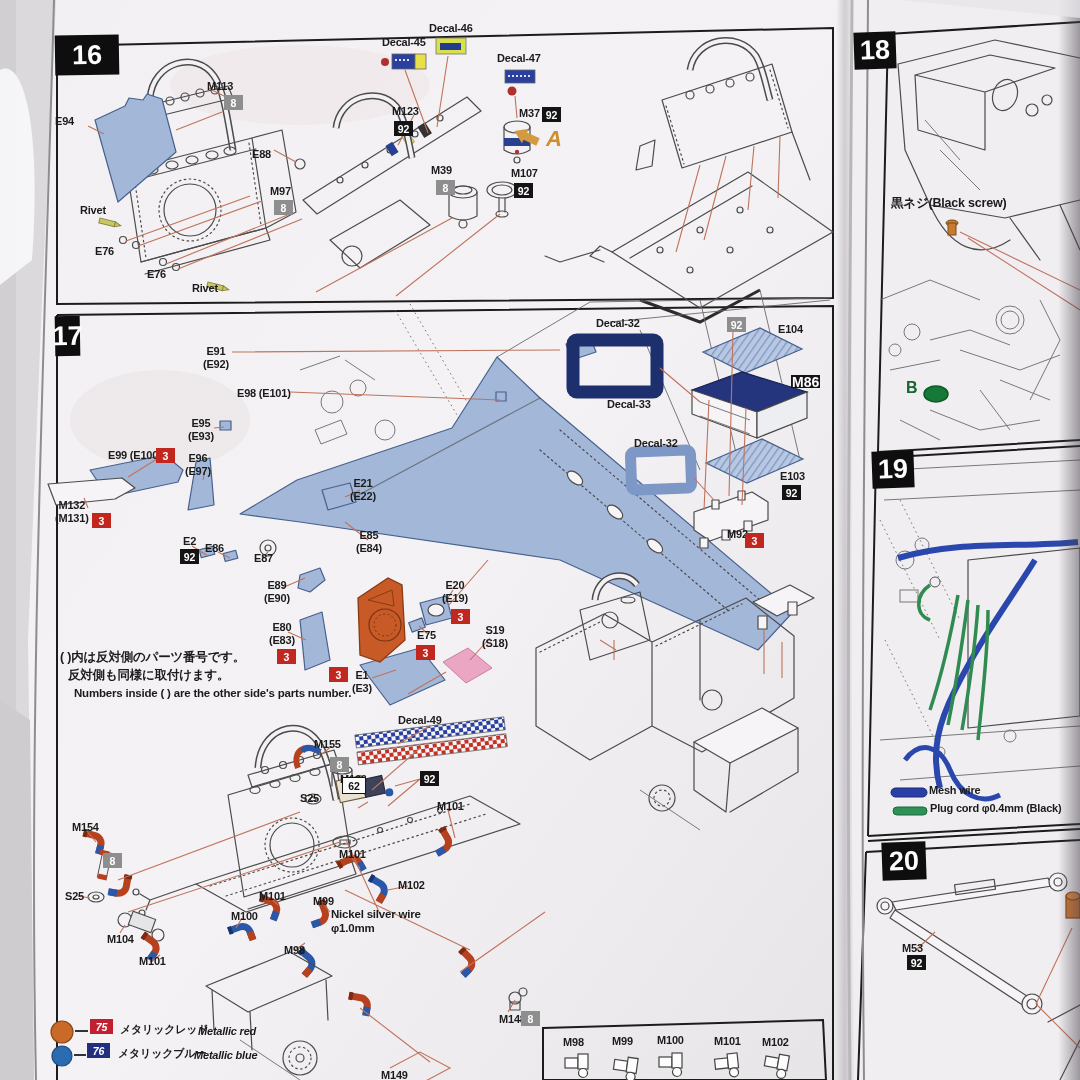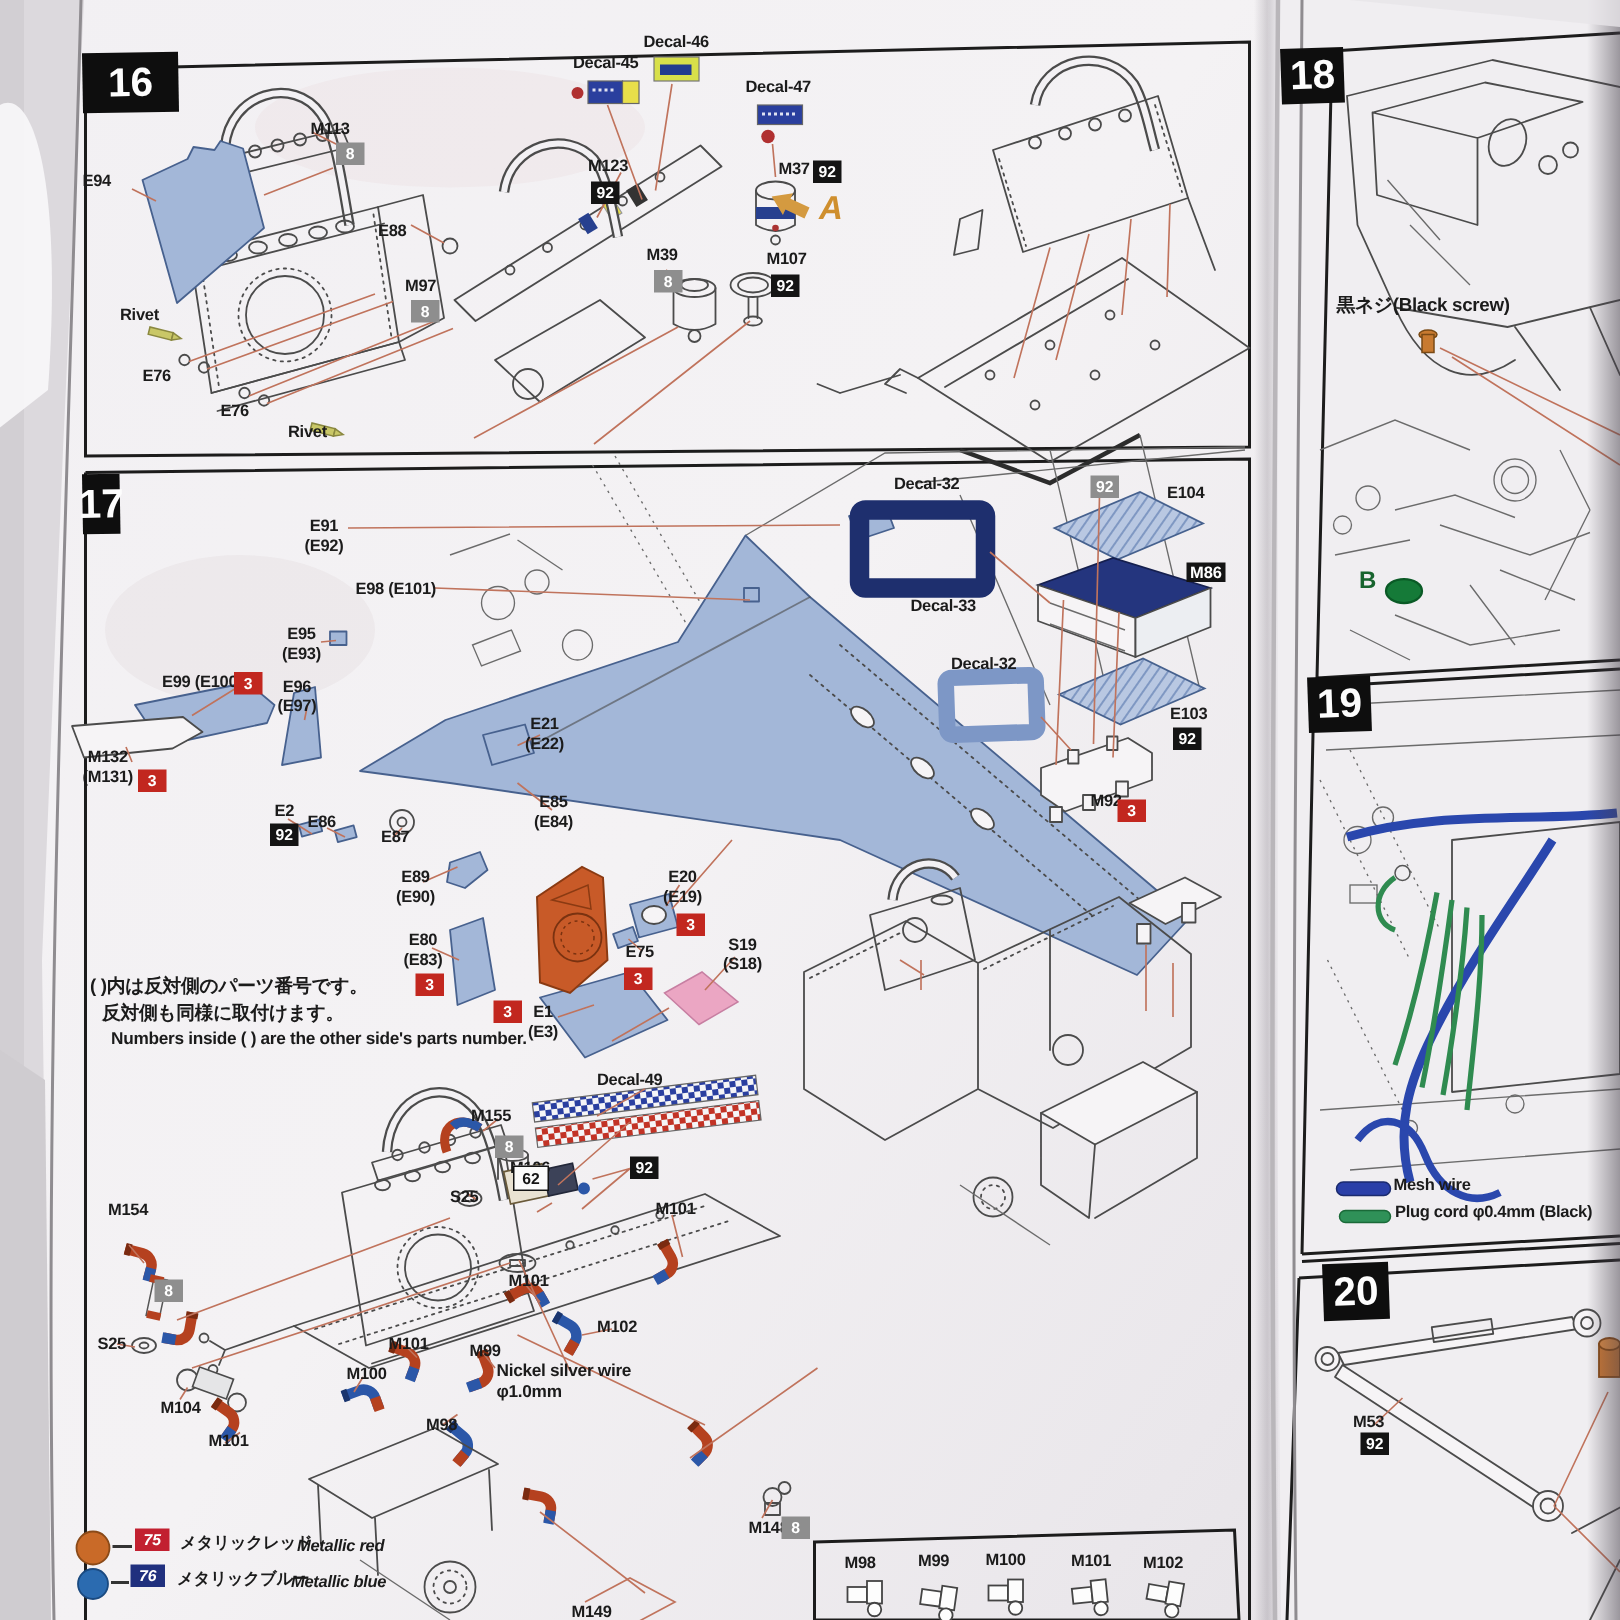--- a/index.html
+++ b/index.html
@@ -17,21 +17,21 @@
   .en-it{font-style:italic;font-size:11px;text-align:center;}
   .wire{font-size:11.5px;}
   .letterA{color:#cf8f2e;font-size:22px;font-style:italic;font-weight:bold;}
   .letterB{color:#17642e;font-size:16px;}
   .bdg{position:absolute;display:flex;align-items:center;justify-content:center;height:15px;
        min-width:17px;padding:0 1px;font:bold 10.5px "Liberation Sans",sans-serif;color:#fff;z-index:3;}
   .b-gray{background:#8e8e8e;}
   .b-black{background:#141414;}
   .b-red{background:#c2271f;}
   .b-white{background:#fbfbfb;border:1.6px solid #141414;color:#141414;min-width:20px;}
-  .b-blackw{background:#141414;min-width:24px;height:13px;font-size:11px;}
+  .b-blackw{background:#141414;min-width:24px;height:13px;font-size:14px;}
   .b-red75{background:#c22030;font-style:italic;min-width:21px;}
   .b-navy{background:#20307e;font-style:italic;min-width:21px;}
   .stepbox{position:absolute;background:#0e0e0e;color:#fdfdfd;display:flex;align-items:center;
        justify-content:center;font:bold 27px "Liberation Sans",sans-serif;z-index:3;}
 </style>
 </head>
 <body>
 
 <div id="page">
 <svg id="art" width="1080" height="1080" viewBox="0 0 1080 1080">
@@ -525,21 +525,21 @@
     <div class="lbl en" style="left: 74px; top: 687px;"><span>Numbers inside ( ) are the other side's parts number.</span></div>
     <div class="lbl" style="left: 398px; top: 714px; text-align: right;"><span>Decal-49</span></div>
     <div class="lbl" style="left: 314px; top: 738px;"><span>M155</span></div>
     <div class="lbl" style="left: 340px; top: 773px;"><span>M106</span></div>
     <div class="lbl" style="left: 300px; top: 792px;"><span>S25</span></div>
     <div class="lbl" style="left: 437px; top: 800px;"><span>M101</span></div>
     <div class="lbl" style="left: 339px; top: 848px;"><span>M101</span></div>
     <div class="lbl" style="left: 398px; top: 879px;"><span>M102</span></div>
     <div class="lbl" style="left: 313px; top: 895px;"><span>M99</span></div>
     <div class="lbl wire" style="left: 331px; top: 908px;"><span>Nickel silver wire</span><div class="l2">φ1.0mm</div></div>
-    <div class="lbl" style="left: 72px; top: 801px; text-align: right;"><span>M154</span></div>
+    <div class="lbl" style="left: 72px; top: 821px; text-align: right;"><span>M154</span></div>
     <div class="lbl" style="left: 65px; top: 890px;"><span>S25</span></div>
     <div class="lbl" style="left: 107px; top: 933px;"><span>M104</span></div>
     <div class="lbl" style="left: 139px; top: 955px;"><span>M101</span></div>
     <div class="lbl" style="left: 231px; top: 910px;"><span>M100</span></div>
     <div class="lbl" style="left: 259px; top: 890px;"><span>M101</span></div>
     <div class="lbl" style="left: 284px; top: 944px;"><span>M98</span></div>
     <div class="lbl" style="left: 499px; top: 1013px;"><span>M148</span></div>
     <div class="lbl" style="left: 381px; top: 1069px;"><span>M149</span></div>
     <div class="lbl jp-s" style="left: 120px; top: 1023px;"><span>メタリックレッド</span></div>
     <div class="lbl en-it" style="left: 198px; top: 1025px;"><span>Metallic red</span></div>

